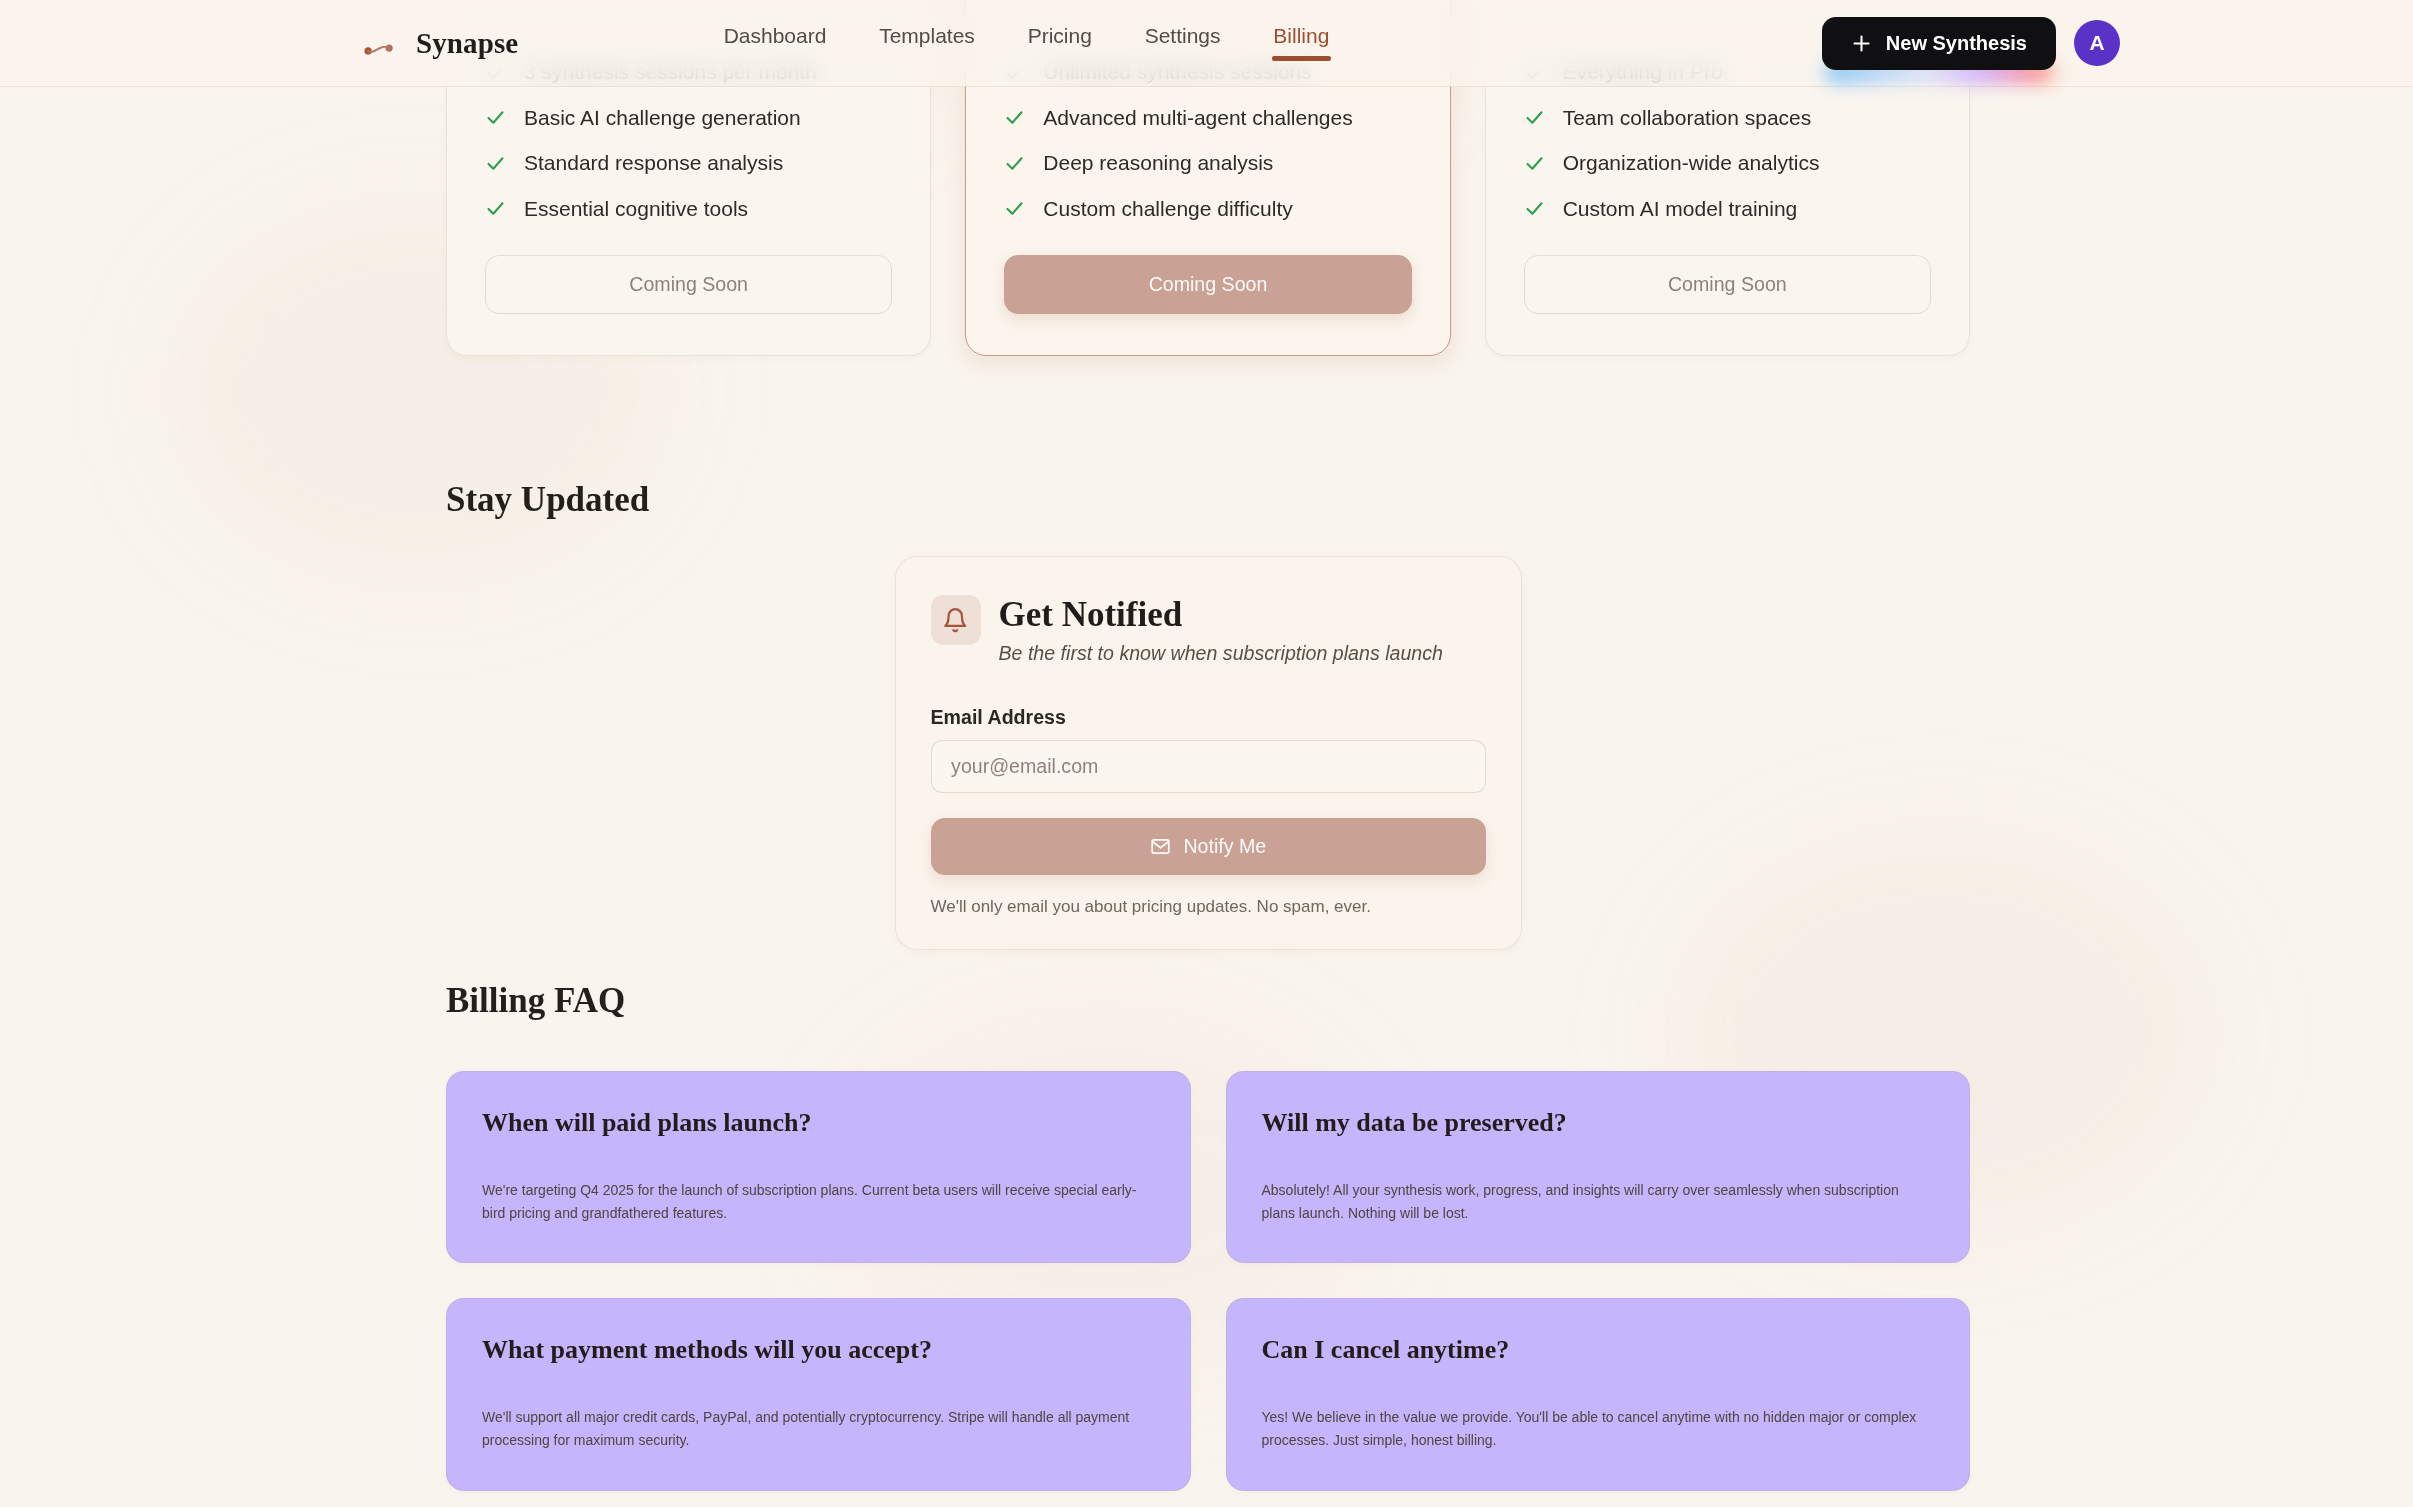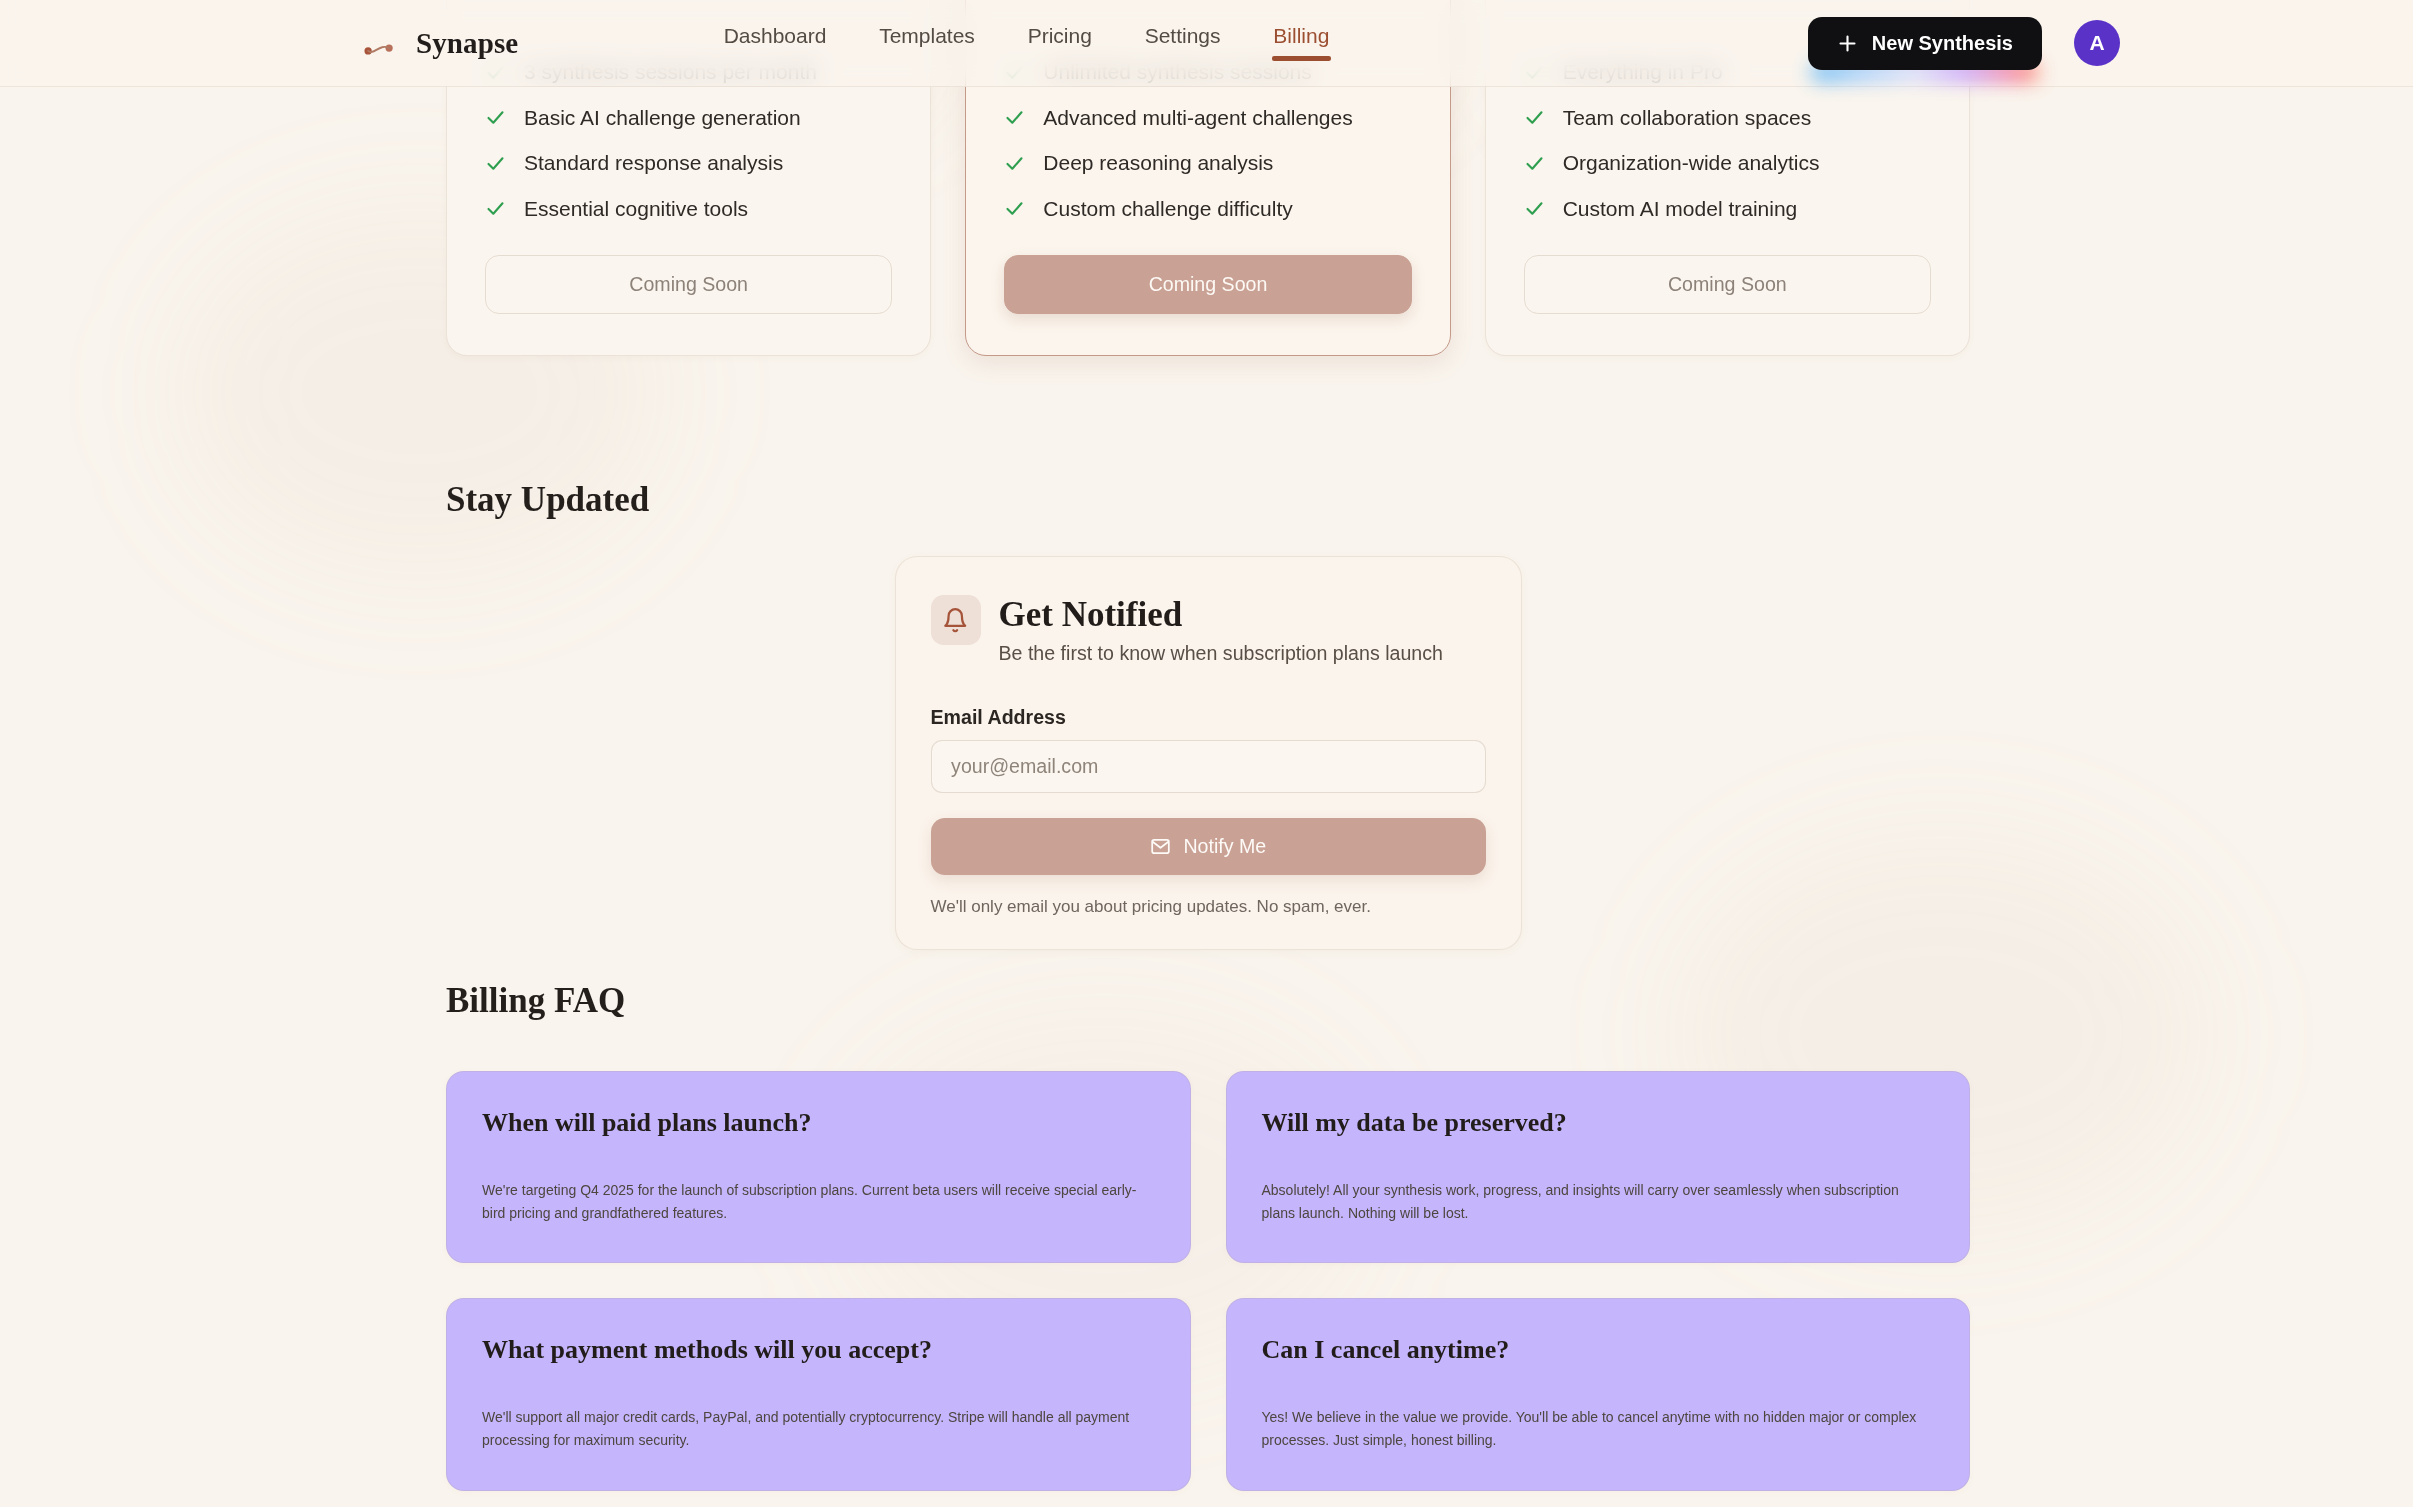--- a/index.html
+++ b/index.html
@@ -84,21 +84,21 @@
     height: 4.2px;
     border-radius: 2.1px;
     background: #9c4e30;
   }
 
   .header-right {
     margin-left: auto;
     margin-right: 293px;
     display: flex;
     align-items: center;
-    gap: 32px;
+    gap: 18px;
   }
 
   .new-btn {
     position: relative;
     height: 53px;
     padding: 0 29px;
     border-radius: 14px;
     background: #101013;
     color: #ffffff;
     font-size: 20px;
@@ -230,21 +230,21 @@
     justify-content: center;
   }
   .bell-icon { width: 26.5px; height: 26.5px; display: block; }
   .notify-title {
     font-family: "Liberation Serif", serif;
     font-size: 35px;
     font-weight: 700;
     color: #221d1a;
     margin-bottom: 7px;
   }
-  .notify-sub { font-size: 19.6px; color: #584f47; }
+  .notify-sub { font-size: 19.6px; color: #584f47; font-style: italic; }
 
   .field-label {
     font-size: 19.6px;
     font-weight: 700;
     color: #2b2622;
     margin: 41px 0 11.2px;
     display: block;
   }
   .email-input {
     width: 100%;

